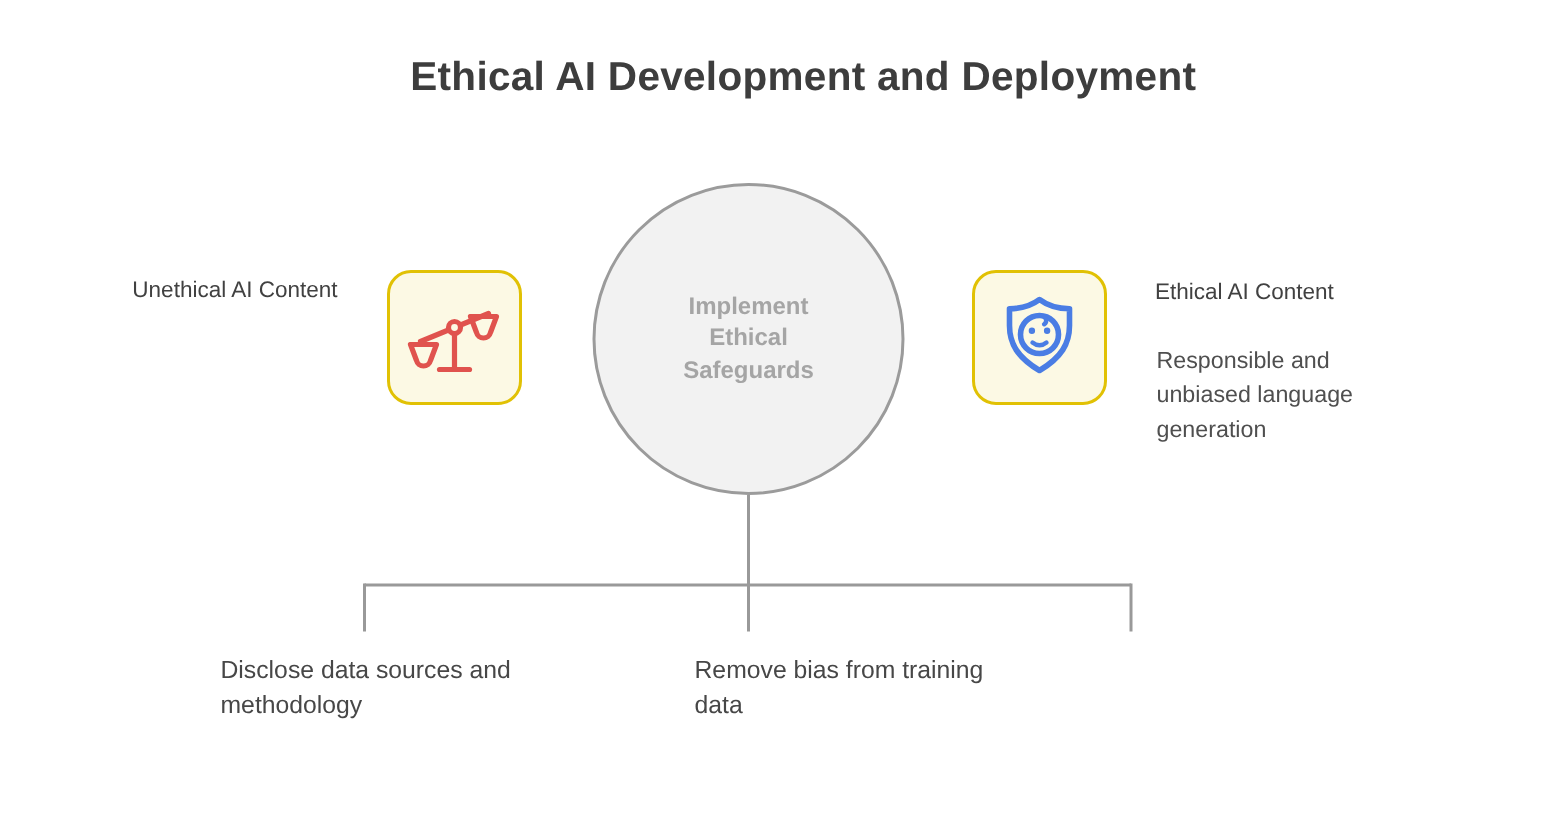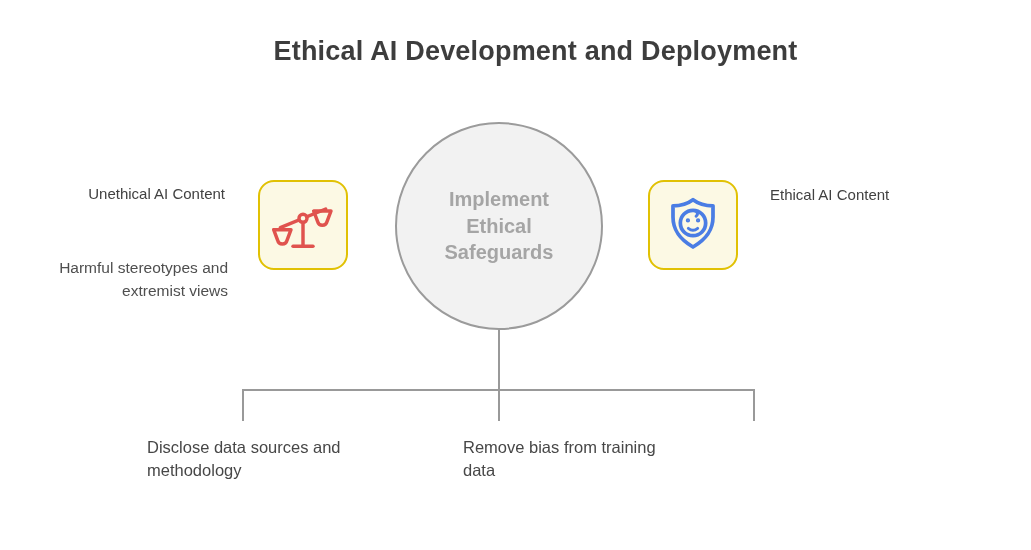--- a/index.html
+++ b/index.html
@@ -21,21 +21,21 @@
   .center-circle{
     position:absolute;left:395px;top:122px;
     width:208px;height:208px;box-sizing:border-box;
     border:2px solid var(--circle-border,#9b9b9b);
     border-radius:50%;
     background:var(--circle-fill,#f2f2f2);
     display:flex;align-items:center;justify-content:center;
   }
   .center-label{
     width:136px;text-align:center;
-    font-size:20px;font-weight:700;line-height:1.32;
+    font-size:16px;font-weight:700;line-height:1.32;
     color:var(--circle-text,#a5a5a5);
   }
   .icon-box{
     position:absolute;top:180px;
     width:90px;height:90px;box-sizing:border-box;
     border:2px solid var(--icon-box-border,#e1c104);
     border-radius:16px;
     background:var(--icon-box-fill,#fcf9e4);
     display:flex;align-items:center;justify-content:center;
   }
@@ -78,21 +78,20 @@
     <line x1="243" y1="389" x2="243" y2="421" stroke="#999999" stroke-width="2"></line>
     <line x1="499" y1="390" x2="499" y2="421" stroke="#999999" stroke-width="2"></line>
     <line x1="754" y1="389" x2="754" y2="421" stroke="#999999" stroke-width="2"></line>
   </svg>
 
   <div class="center-circle">
     <div class="center-label">Implement Ethical Safeguards</div>
   </div>
 
   <div class="side-heading left">Unethical AI Content</div>
-  <div class="side-desc left">Harmful stereotypes and extremist views</div>
   <div class="icon-box left">
     <svg width="64" height="64" viewBox="0 0 48 48" fill="none" stroke="#e0534e" stroke-width="2.6" stroke-linecap="round" stroke-linejoin="round">
       <line x1="7" y1="26" x2="41" y2="12"></line>
       <circle cx="24" cy="19" r="3" fill="#fcf9e4"></circle>
       <line x1="24" y1="22.2" x2="24" y2="40"></line>
       <line x1="16.5" y1="40" x2="31.5" y2="40"></line>
       <path d="M2 27.5 h13 l-3 8 a3.6 3.6 0 0 1 -7 0 z"></path>
       <path d="M33.5 13.5 h13 l-3 8 a3.6 3.6 0 0 1 -7 0 z" transform="translate(-1.5,0)"></path>
     </svg>
   </div>
@@ -101,17 +100,18 @@
     <svg width="64" height="64" viewBox="0 0 48 48" fill="none" stroke="#4a7de4" stroke-width="2.8" stroke-linecap="round" stroke-linejoin="round">
       <path d="M24 5 C20 8 14 9.6 9 9.6 L9 18 C9 27 13 34 24 40.5 C35 34 39 27 39 18 L39 9.6 C34 9.6 28 8 24 5 Z"></path>
       <circle cx="24" cy="22.5" r="9.5"></circle>
       <circle cx="20.2" cy="20.6" r="0.6" fill="#4a7de4" stroke-width="2"></circle>
       <circle cx="27.8" cy="20.6" r="0.6" fill="#4a7de4" stroke-width="2"></circle>
       <path d="M20.5 26.5 Q24 29.3 27.5 26.5" stroke-width="2.2"></path>
       <path d="M25 13.2 c2.5 .4 3.1 3 1.3 4.2" stroke-width="2.2"></path>
     </svg>
   </div>
   <div class="side-heading right">Ethical AI Content</div>
+  <div class="side-desc right">Responsible and unbiased language generation</div>
 
   <div class="branch-label b0">Disclose data sources and methodology</div>
   <div class="branch-label b1">Remove bias from training data</div>
 
 </div>
 
 </body></html>

